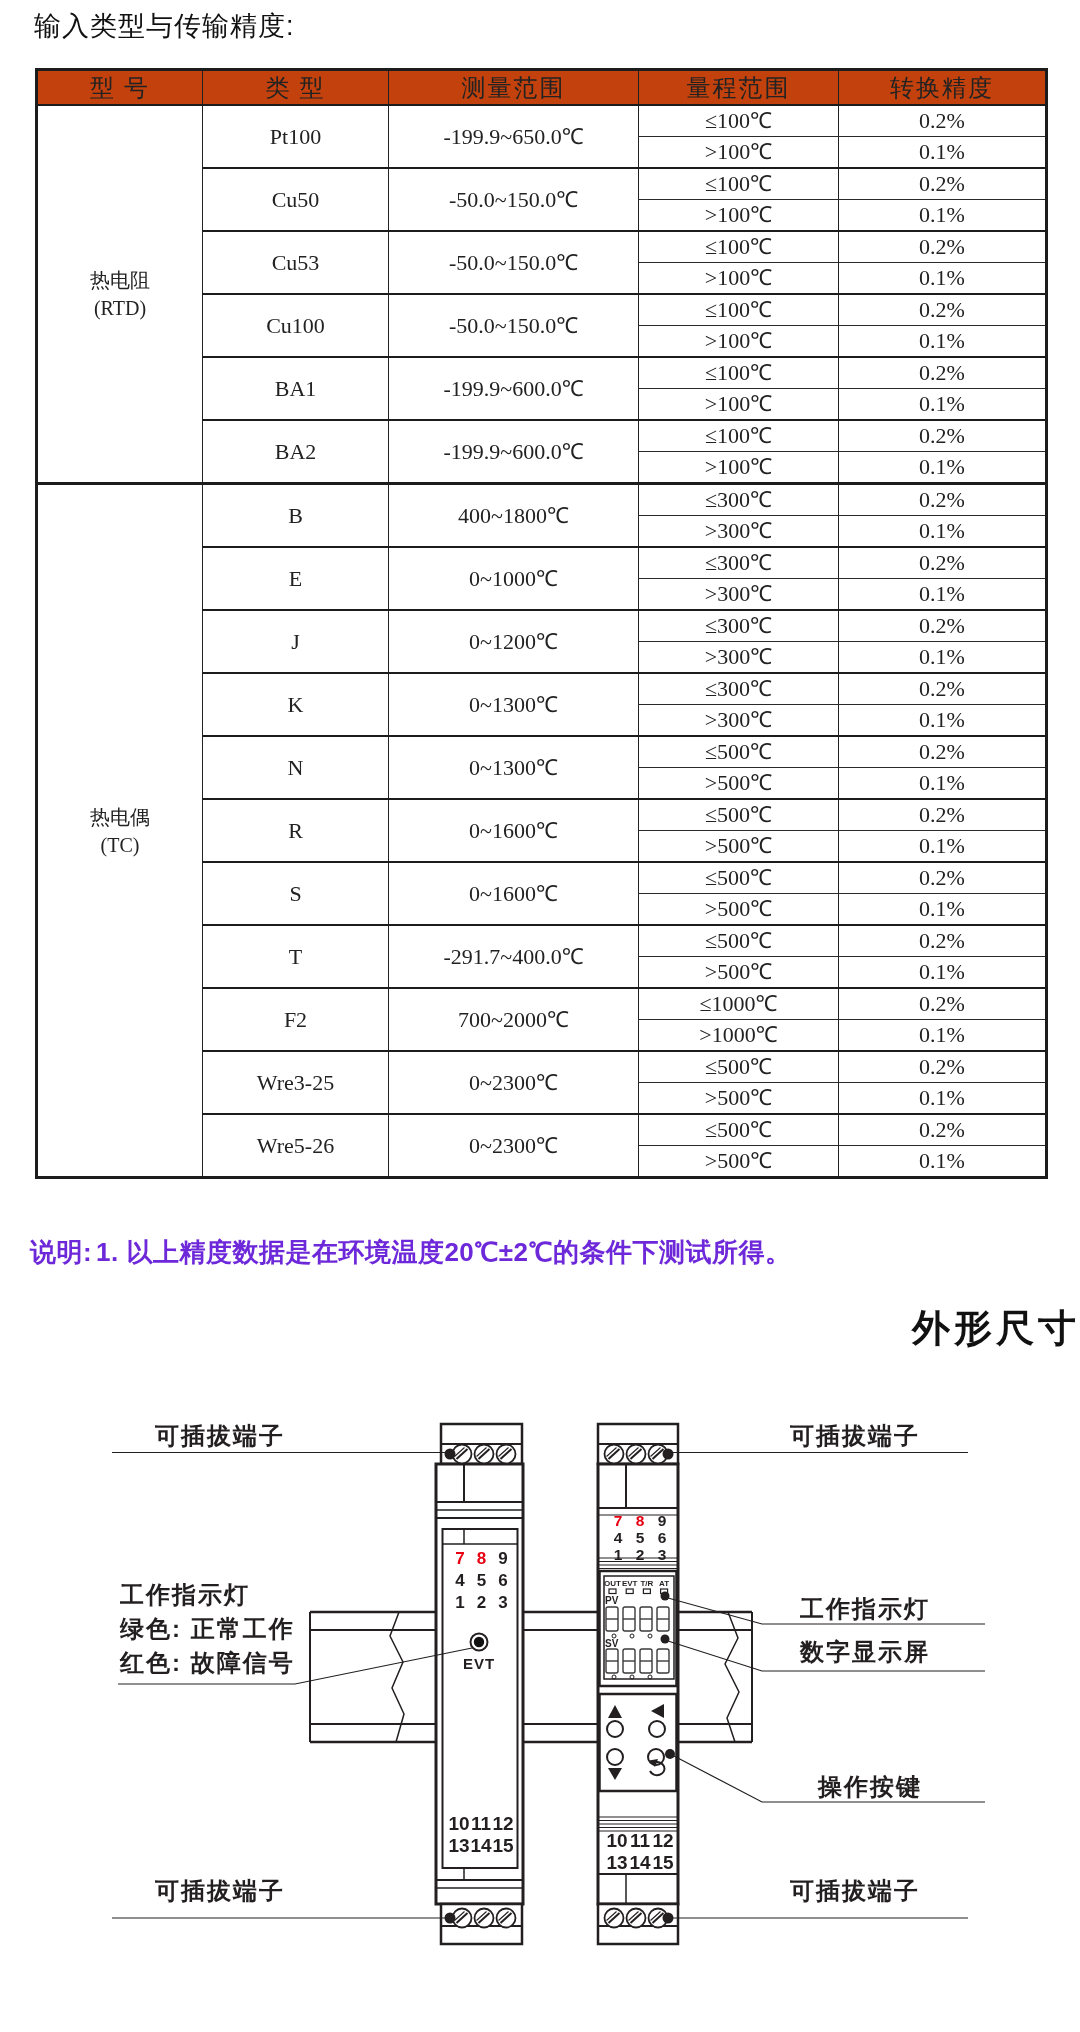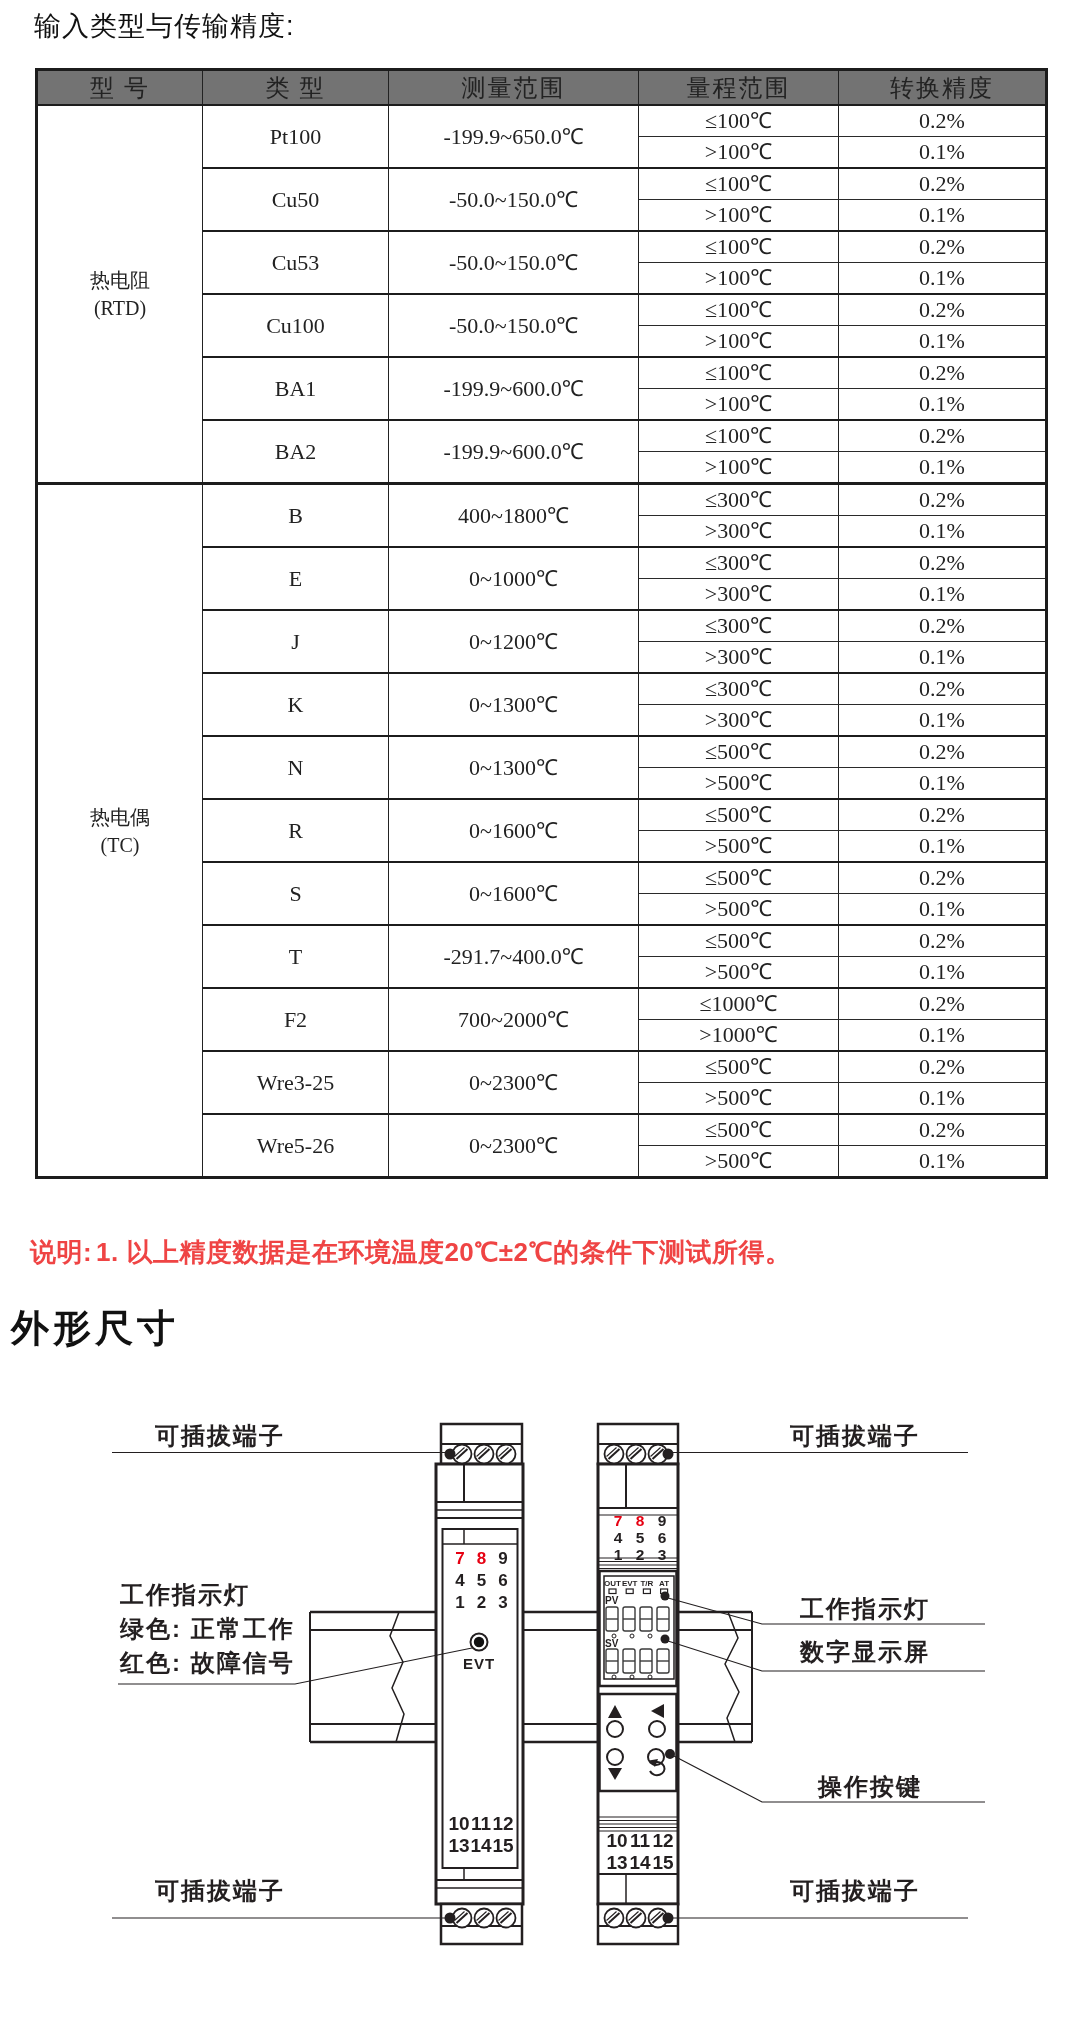--- a/index.html
+++ b/index.html
@@ -1,31 +1,31 @@
 <!DOCTYPE html>
 <html><head>
 <meta charset="utf-8">
 <style>
   html,body{margin:0;padding:0}
   body{width:1080px;height:2032px;background:#fff;overflow:hidden;
        font-family:"Liberation Sans",sans-serif;color:#1a1a1a}
   .doc-title{margin:8px 0 0 34px;font-size:27px;font-weight:normal;color:#111;letter-spacing:1px}
   table.spec{border-collapse:collapse;margin:24px 0 0 35px;width:1010px;table-layout:fixed;
              font-family:"Liberation Serif",serif;font-size:22px;color:#222;border:3px solid #1c1c1c}
-  .spec th{background:#737373;height:33px;font-weight:normal;font-size:24px;
+  .spec th{background:#c2410c;height:33px;font-weight:normal;font-size:24px;
            border:1.5px solid #222;border-bottom:2.6px solid #1c1c1c;letter-spacing:2px;padding:0}
   .spec td{height:30px;text-align:center;vertical-align:middle;border:1px solid #2a2a2a;
            border-left:1.5px solid #222;border-right:1.5px solid #222;padding:0;line-height:1.05}
   .spec td.type-start{border-top:2.2px solid #1c1c1c}
   .spec td.group-start{border-top:3px solid #1c1c1c}
   .spec td.model-cell{font-size:20px;line-height:1.4}
-  .notes{margin:56px 0 18px 30px;font-size:26px;font-weight:bold;color:#ef4444}
+  .notes{margin:56px 0 18px 30px;font-size:26px;font-weight:bold;color:#6d28d9}
   .note-line{display:flex;margin-bottom:33px;letter-spacing:0.5px}
   .note-prefix{flex:none;width:66px}
-  .section-title{margin:20px 0 0 11px;text-align:left;font-size:38px;font-weight:bold;
+  .section-title{margin:20px 0 0 11px;text-align:right;font-size:38px;font-weight:bold;
                  letter-spacing:4px;color:#111}
   svg{display:block;margin-top:14px}
   .ln{stroke:#231f20;fill:none}
   .w1{stroke-width:1}.w12{stroke-width:1.2}.w15{stroke-width:1.5}
   .w2{stroke-width:2}.w25{stroke-width:2.5}.w3{stroke-width:3}
   .whitebox{fill:#fff;stroke:#231f20}
   text.dg{font-family:"Liberation Sans",sans-serif;fill:#231f20;font-weight:bold}
   text.red{fill:#e60012}
   .callout{font-size:24px;font-weight:bold;letter-spacing:2px;fill:#231f20;
            font-family:"Liberation Sans",sans-serif}

